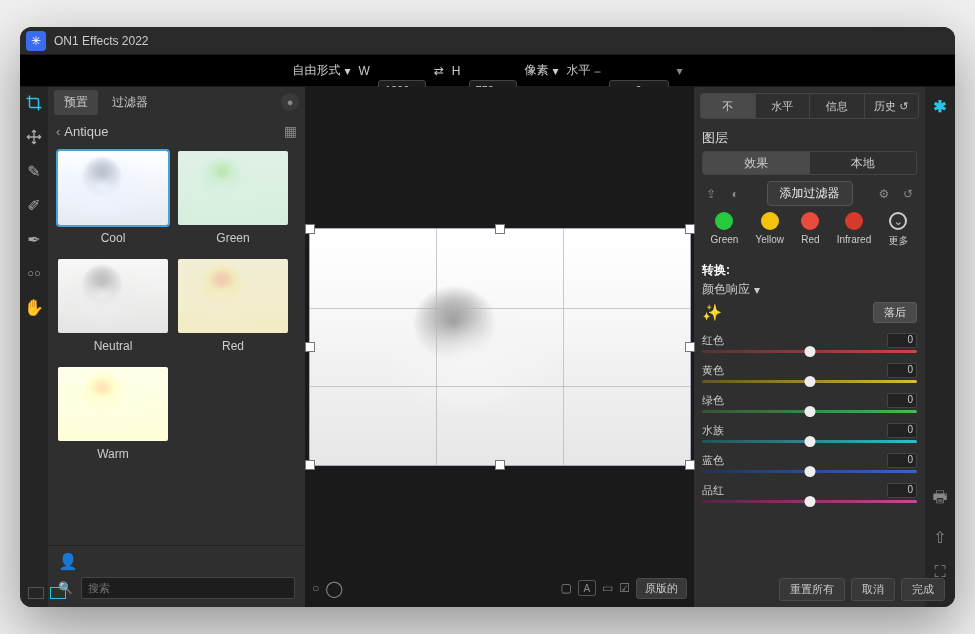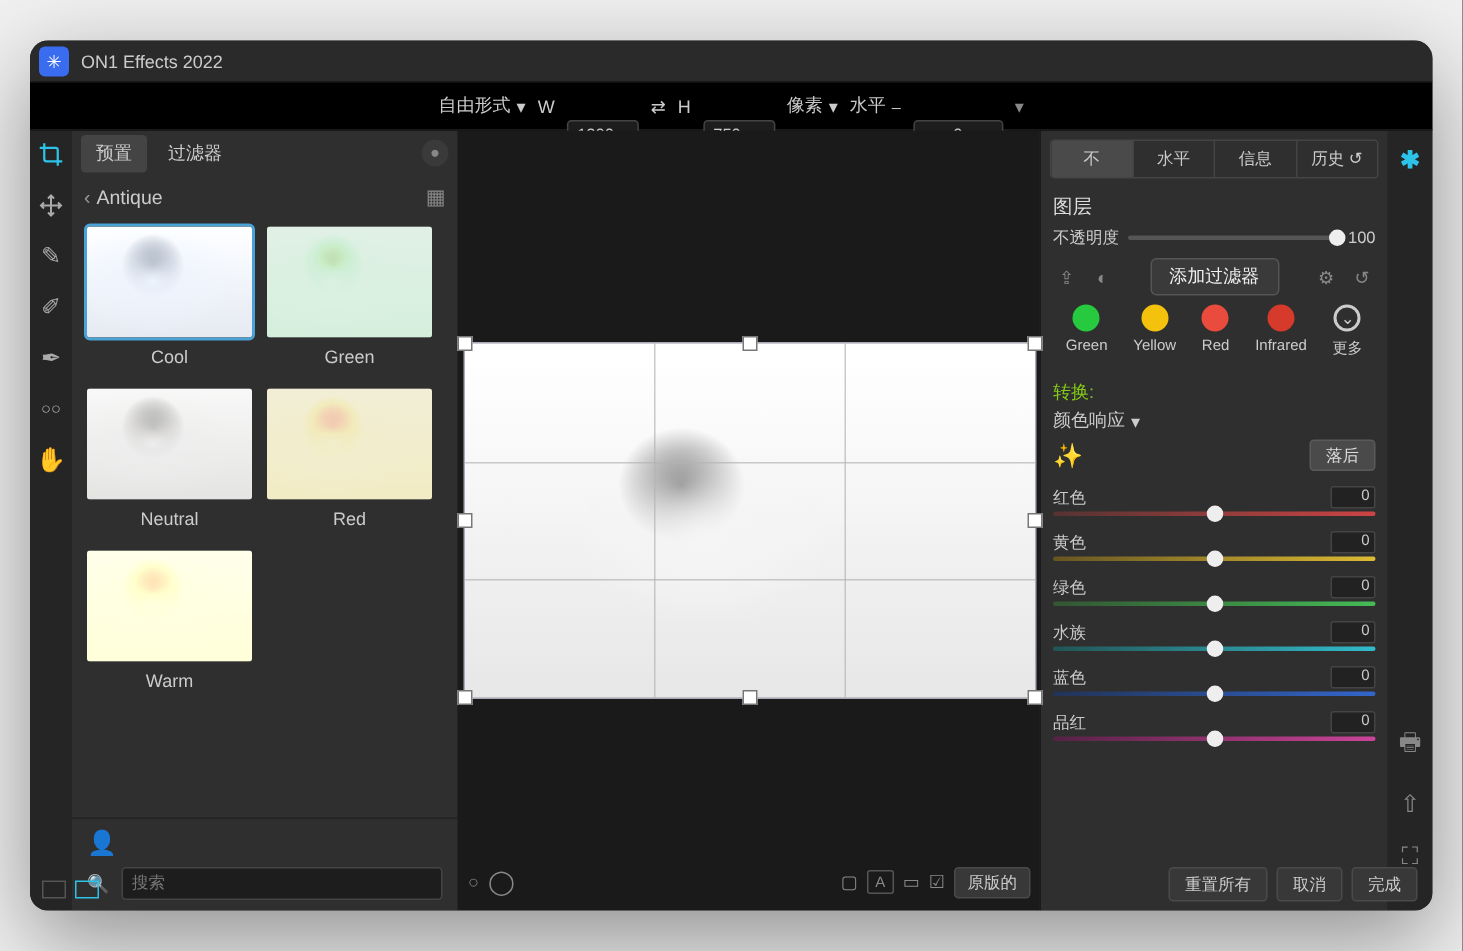--- a/index.html
+++ b/index.html
@@ -245,26 +245,23 @@
 
     <div class="right">
       <div class="rtabs">
         <div class="rtab active">不</div>
         <div class="rtab">水平</div>
         <div class="rtab">信息</div>
         <div class="rtab"><span>历史</span> <span>↺</span></div>
       </div>
       <div class="rsec">
         <div class="rhead">图层</div>
-        <div class="opac">
-          <span>不透明度</span>
-          <div class="track">
-              <div class="thumb2"></div>
-            </div>
-          <span>100</span>
+        <div class="seg2">
+          <div class="s active">效果</div>
+          <div class="s">本地</div>
         </div>
         <div class="addrow">
           <span class="ic">⇪</span>
           <span class="ic">◐</span>
           <div style="flex:1;text-align:center;">
             <button class="addbtn">添加过滤器</button>
           </div>
           <span class="ic">⚙</span>
           <span class="ic">↺</span>
         </div>
@@ -285,21 +282,21 @@
               <div class="dot" style="background:#d63a2a"></div>
               <span>Infrared</span>
             </div>
             <div class="more">
               <div class="circ">⌄</div>
               <span>更多</span>
             </div>
           </div>
       </div>
       <div class="convert">
-        <div style="font-size:12px;color:#84cc16;">转换:</div>
+        <div style="font-size:12px;color:#ffffff;font-weight:bold;">转换:</div>
         <div class="dd" style="font-size:12px;color:#ccc;margin-top:2px;"><span>颜色响应</span> ▾</div>
         <div class="crow">
           <span style="color:#ccc;cursor:pointer;">✨</span>
           <button class="pill">落后</button>
         </div>
       </div>
       <div class="sliders" id="sliders">
           <div class="slrow">
             <div class="sltop">
               <span>红色</span>

